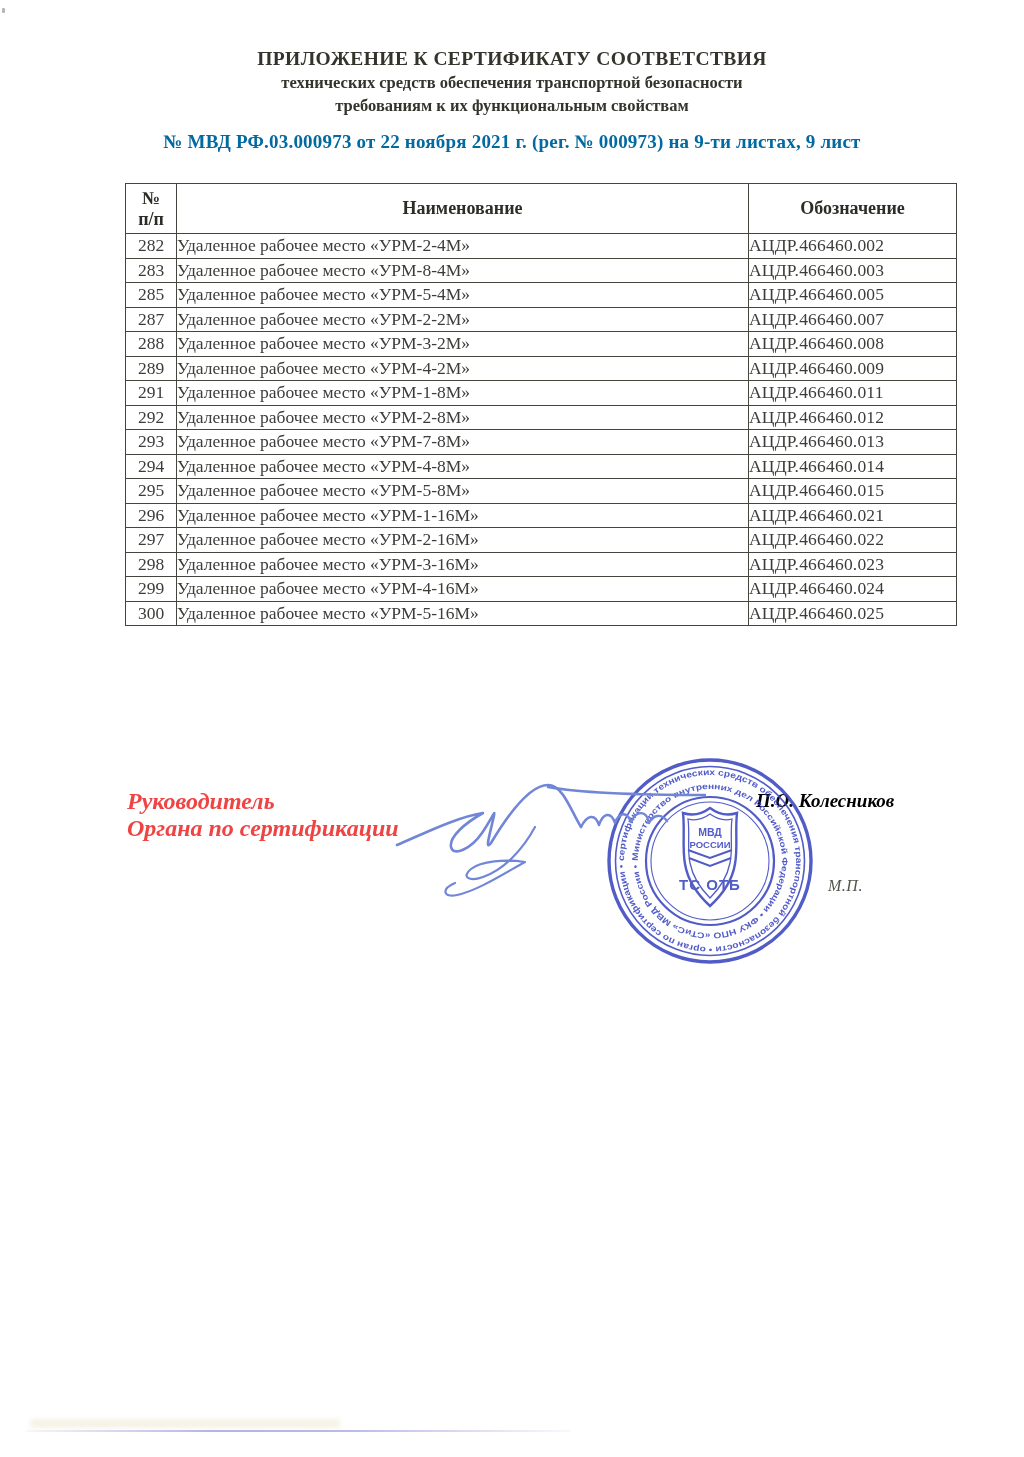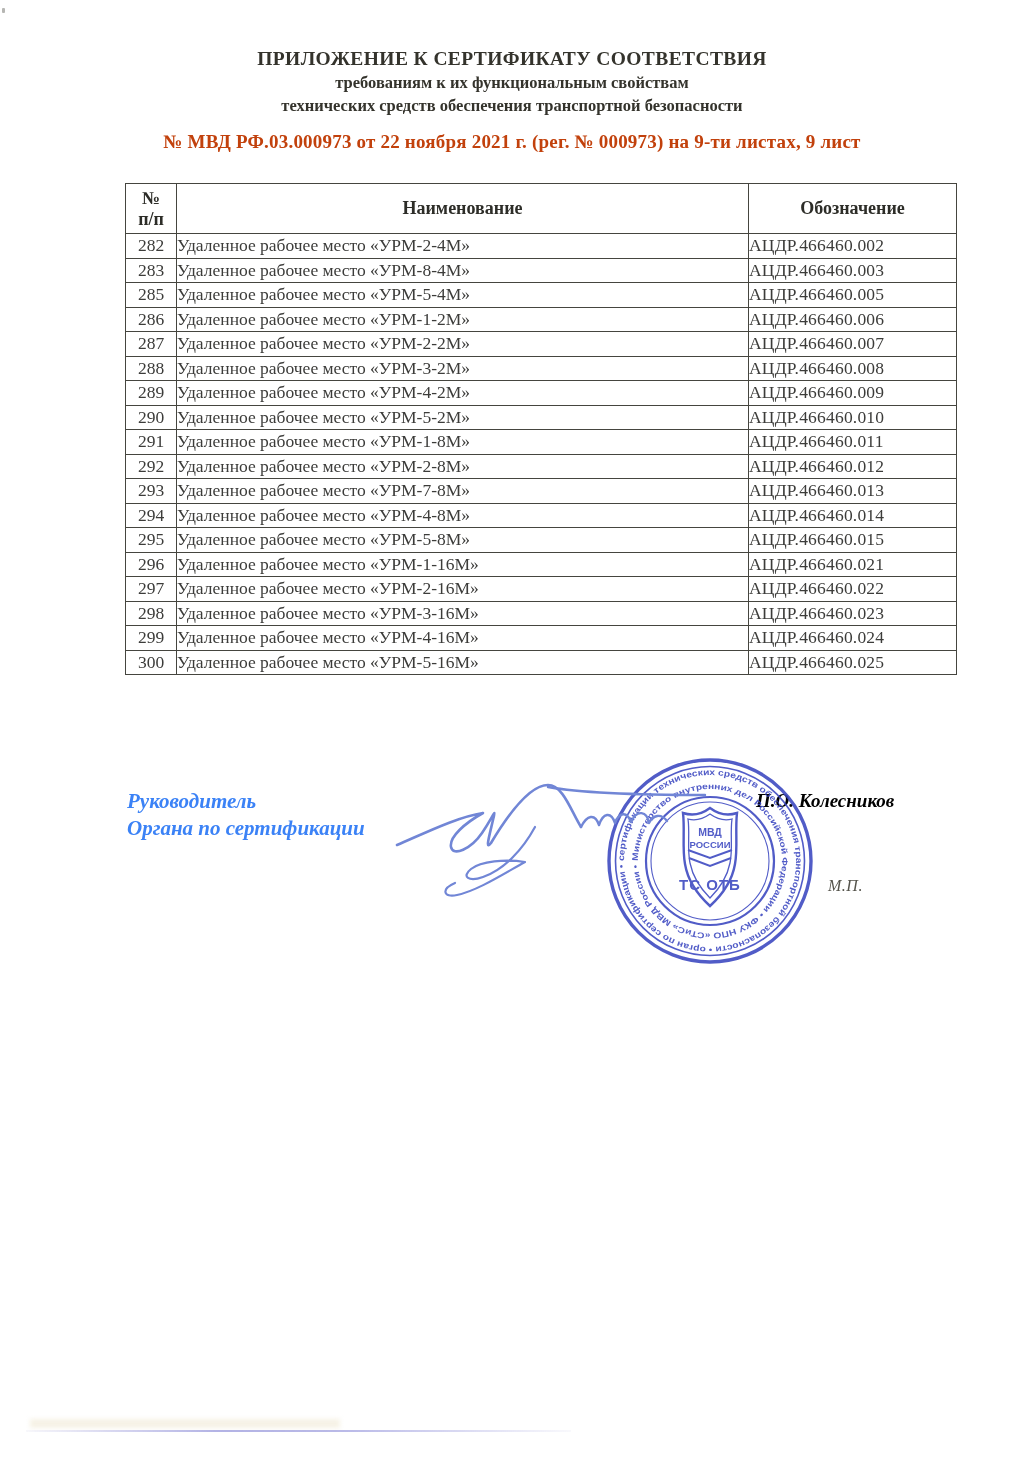--- a/index.html
+++ b/index.html
@@ -8,41 +8,41 @@
     width:1024px;height:1457px;
     background:#ffffff;
     margin:0 auto;
     overflow:hidden;
     font-family:"Liberation Serif","DejaVu Serif",serif;
   }
   
   .doc-header{position:absolute;top:0;left:0;width:100%;text-align:center;color:#34332c;}
   .title-1{margin-top:47px;font-size:19.5px;font-weight:700;letter-spacing:.4px;line-height:24px;}
   .title-2{font-size:16.5px;font-weight:700;line-height:23px;}
-  .cert-line{margin-top:13px;font-size:19px;font-weight:700;letter-spacing:.2px;line-height:24px;color:#c2410c;}
+  .cert-line{margin-top:13px;font-size:19px;font-weight:700;letter-spacing:.2px;line-height:24px;color:#0369a1;}
   
   table.items{
     position:absolute;left:125px;top:183px;width:831px;
     border-collapse:collapse;table-layout:fixed;
     color:#3c3c3a;
   }
   table.items th,table.items td{border:1.6px solid #45453f;overflow:hidden;white-space:nowrap;}
   table.items thead th{
     height:47px;font-size:18px;font-weight:700;color:#2d2d28;
     text-align:center;line-height:1.15;vertical-align:middle;
   }
   table.items tbody td{height:23.5px;font-size:17.5px;vertical-align:middle;padding:0;}
   td.c-num{text-align:center;font-size:17px;}
   td.c-name{padding-left:11px;}
   td.c-des{padding-left:13px;letter-spacing:.2px;}
   
   .role{
     position:absolute;left:127px;top:788px;
-    font-size:21px;font-weight:700;font-style:italic;
-    color:#3b82f6;line-height:27px;
+    font-size:24px;font-weight:700;font-style:italic;
+    color:#ef4444;line-height:27px;
   }
   .signer{
     position:absolute;left:756px;top:790px;
     font-size:19px;font-weight:700;font-style:italic;color:#000000;
   }
   .seal-mark{
     position:absolute;left:828px;top:877px;
     font-size:16px;font-style:italic;color:#55544c;letter-spacing:.5px;
   }
   .stamp-svg{position:absolute;left:599px;top:753px;opacity:.88;}
@@ -58,22 +58,22 @@
 </style>
 </head>
 <body>
 
 <div class="page">
 
   <div class="speck"></div>
 
   <div class="doc-header">
     <div class="title-1">ПРИЛОЖЕНИЕ К СЕРТИФИКАТУ СООТВЕТСТВИЯ</div>
+    <div class="title-2">технических средств обеспечения транспортной безопасности</div>
     <div class="title-2">требованиям к их функциональным свойствам</div>
-    <div class="title-2">технических средств обеспечения транспортной безопасности</div>
     <div class="cert-line">№ МВД РФ.03.000973 от 22 ноября 2021 г. (рег. № 000973) на 9-ти листах, 9 лист</div>
   </div>
 
   <table class="items">
     <colgroup>
       <col style="width:51px">
         <col style="width:572px">
         <col style="width:208px">
     </colgroup>
     <thead>
@@ -99,49 +99,39 @@
       <td class="c-des">АЦДР.466460.003</td>
     </tr>
 
 
     <tr>
       <td class="c-num">285</td>
       <td class="c-name">Удаленное рабочее место «УРМ-5-4М»</td>
       <td class="c-des">АЦДР.466460.005</td>
     </tr>
 
-    <tr>
-      <td class="c-num">286</td>
-      <td class="c-name">Удаленное рабочее место «УРМ-1-2М»</td>
-      <td class="c-des">АЦДР.466460.006</td>
-    </tr>
 
     <tr>
       <td class="c-num">287</td>
       <td class="c-name">Удаленное рабочее место «УРМ-2-2М»</td>
       <td class="c-des">АЦДР.466460.007</td>
     </tr>
 
     <tr>
       <td class="c-num">288</td>
       <td class="c-name">Удаленное рабочее место «УРМ-3-2М»</td>
       <td class="c-des">АЦДР.466460.008</td>
     </tr>
 
     <tr>
       <td class="c-num">289</td>
       <td class="c-name">Удаленное рабочее место «УРМ-4-2М»</td>
       <td class="c-des">АЦДР.466460.009</td>
     </tr>
 
-    <tr>
-      <td class="c-num">290</td>
-      <td class="c-name">Удаленное рабочее место «УРМ-5-2М»</td>
-      <td class="c-des">АЦДР.466460.010</td>
-    </tr>
 
     <tr>
       <td class="c-num">291</td>
       <td class="c-name">Удаленное рабочее место «УРМ-1-8М»</td>
       <td class="c-des">АЦДР.466460.011</td>
     </tr>
 
     <tr>
       <td class="c-num">292</td>
       <td class="c-name">Удаленное рабочее место «УРМ-2-8М»</td>

